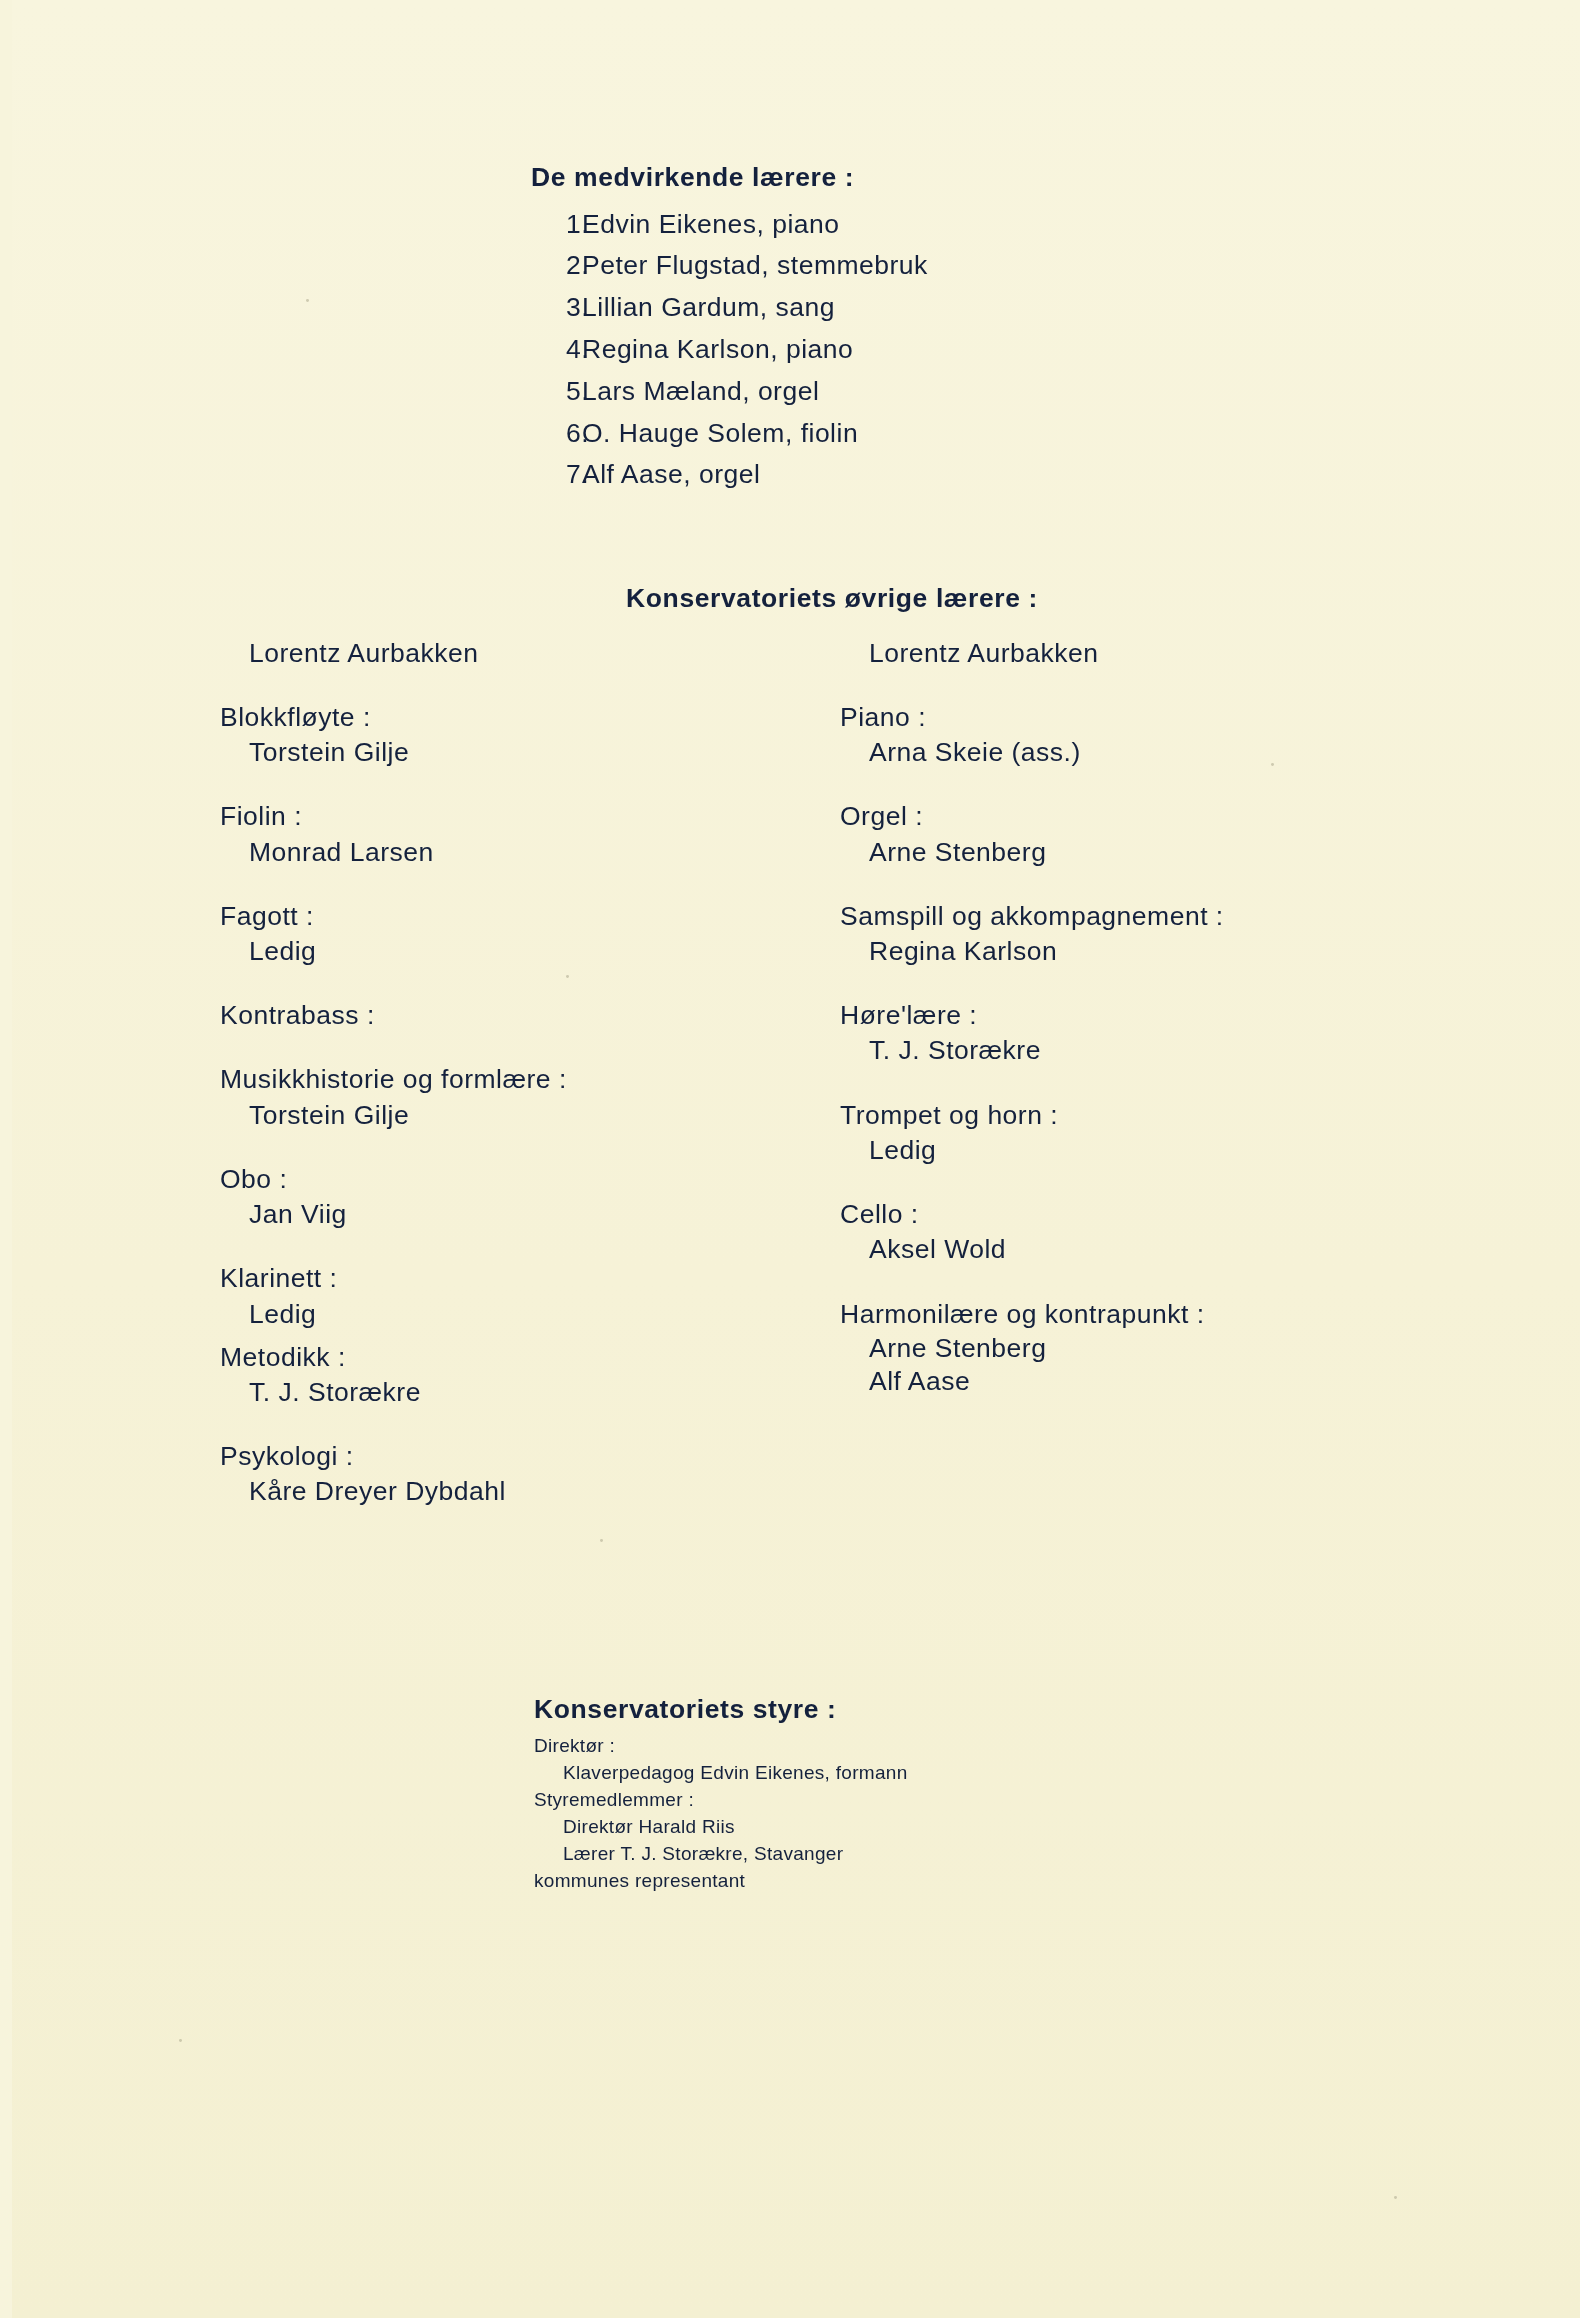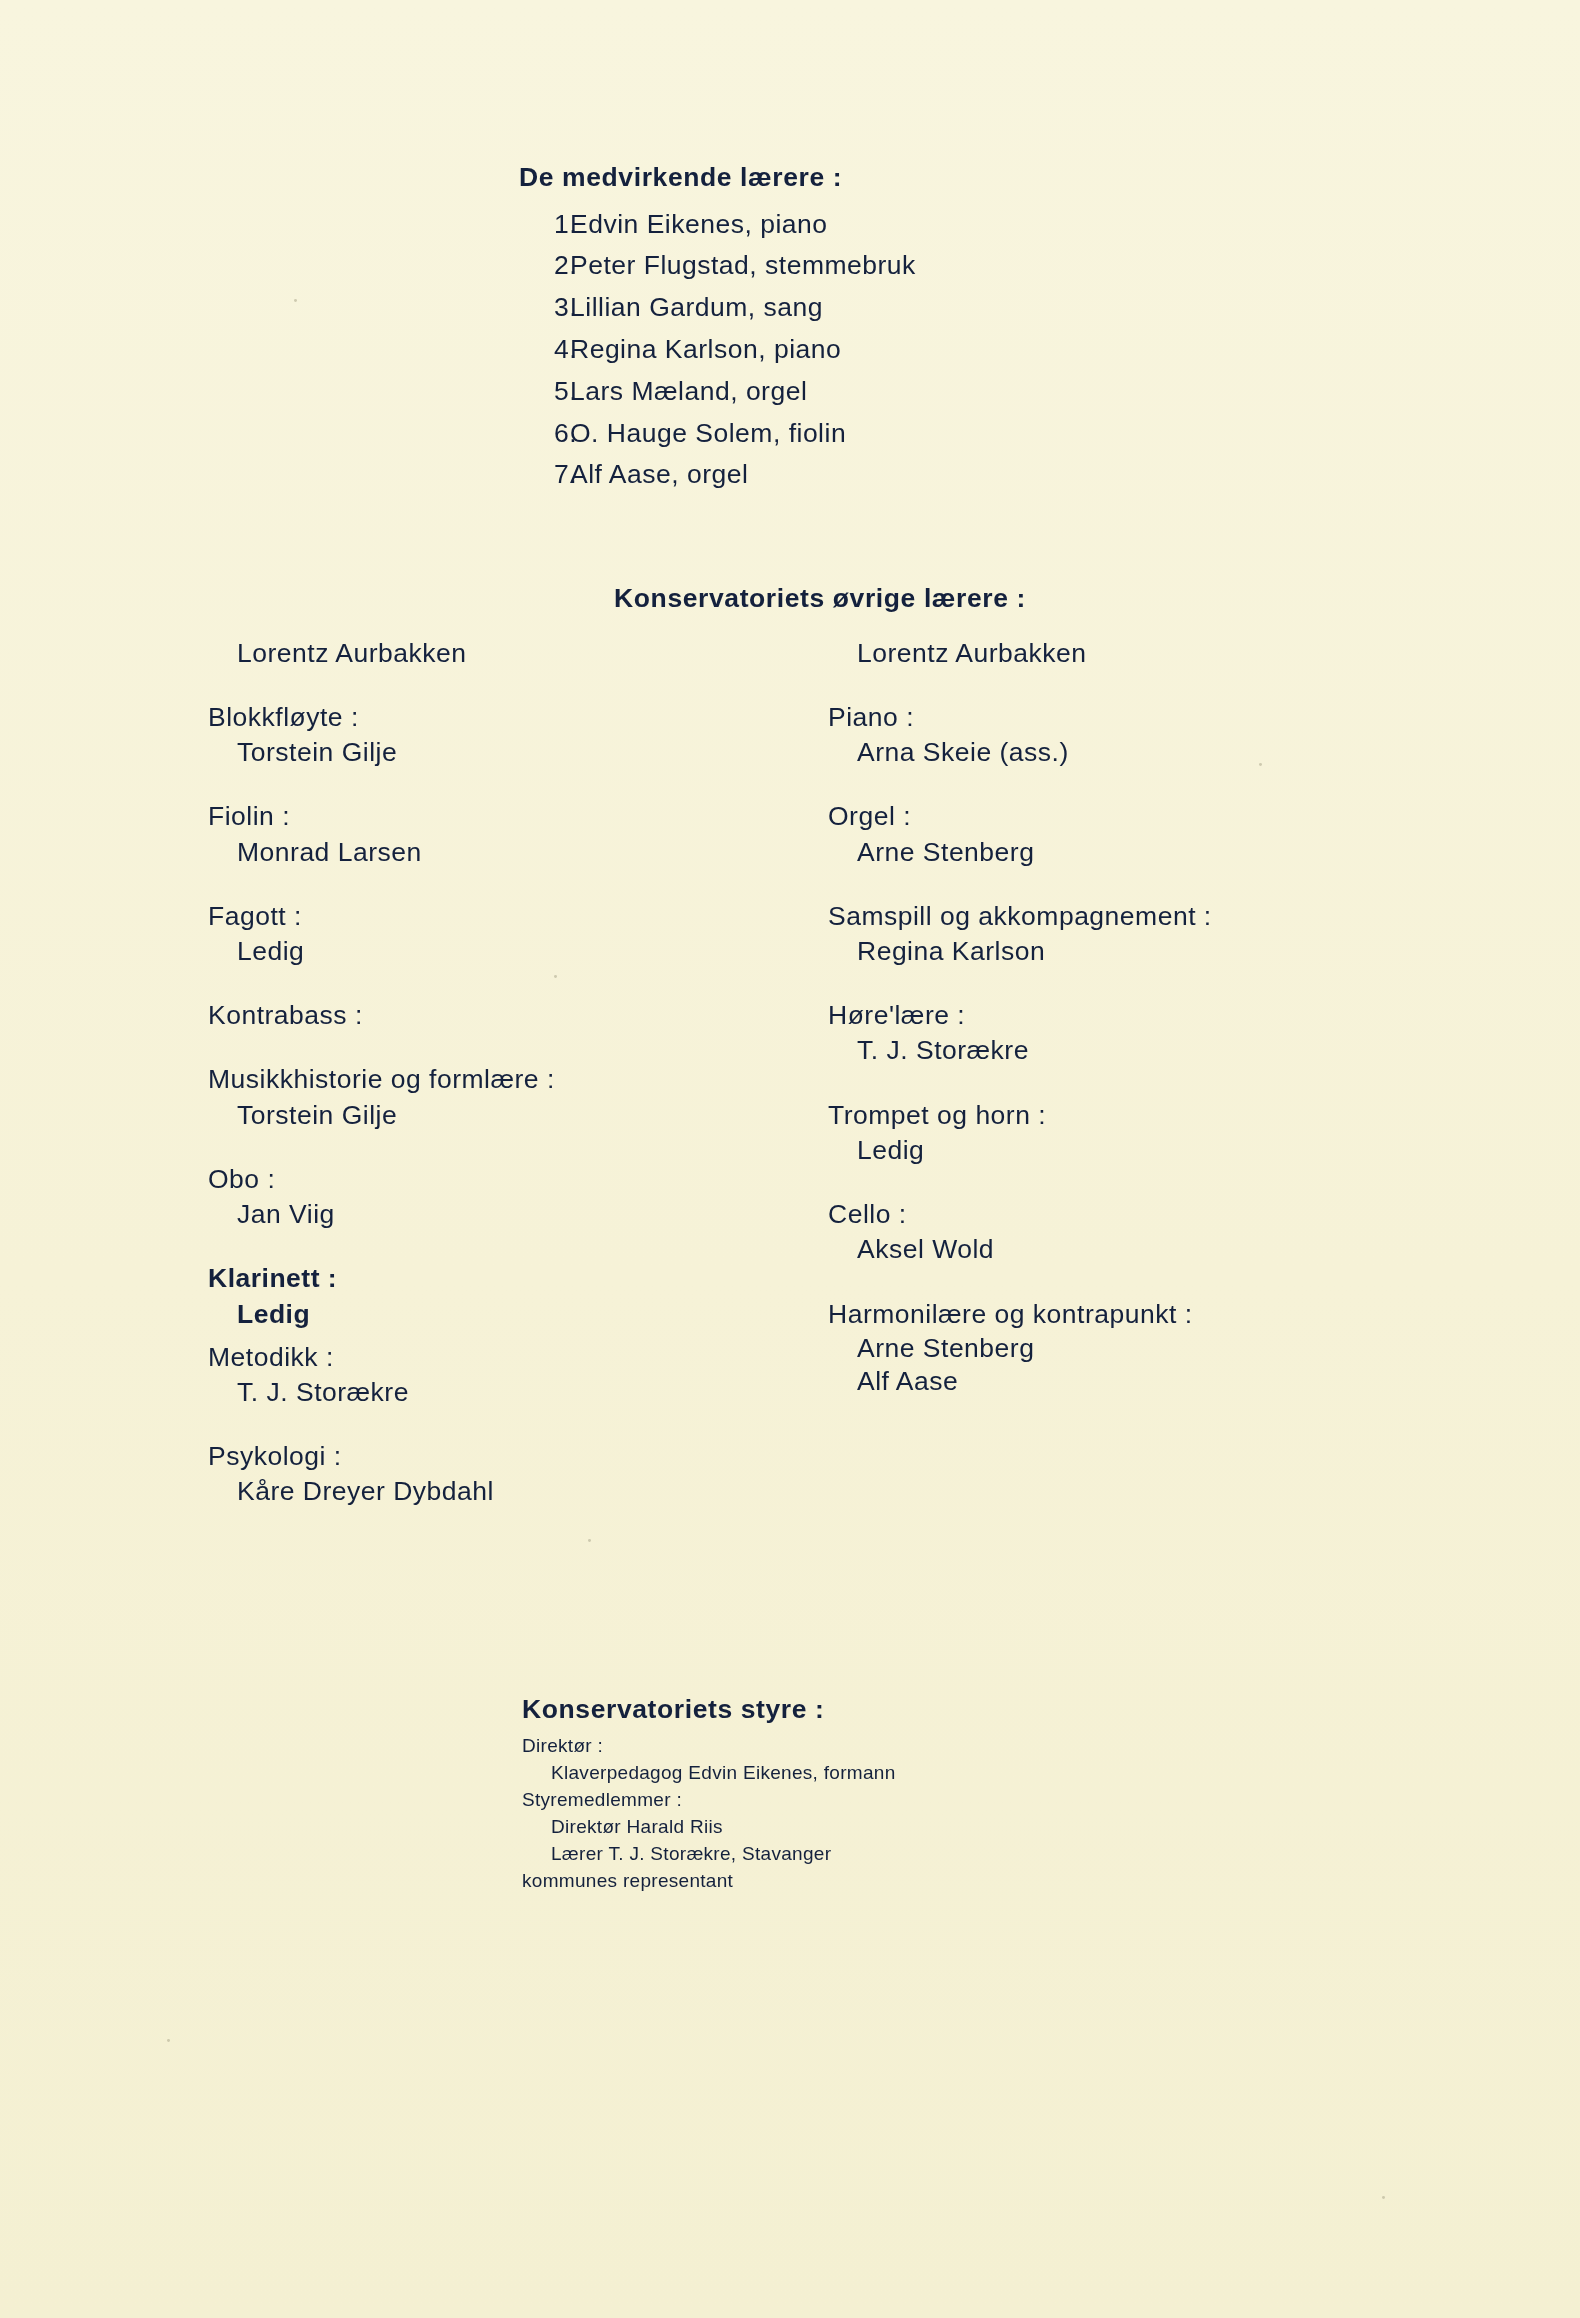--- a/index.html
+++ b/index.html
@@ -12,20 +12,21 @@
     background: #f7f4dc;
     font-family: "Liberation Sans", sans-serif;
     color: #14213d;
     position: relative;
     overflow: hidden;
   }
   .page {
     position: absolute;
     inset: 0;
     background: linear-gradient(180deg, #f8f5de 0%, #f6f2d7 55%, #f4f0d2 100%);
+    margin-left: 12px;
   }
   .content {
     position: absolute;
     left: 0;
     top: 0;
     width: 1581px;
     height: 2318px;
   }
 
   
@@ -101,21 +102,21 @@
     font-size: 26.5px;
     letter-spacing: 0.5px;
     line-height: 1.33;
   }
   .entry .person {
     font-size: 26.5px;
     letter-spacing: 0.5px;
     line-height: 1.33;
     padding-left: 29px;
   }
-  .entry.tight { margin-bottom: 7.8px; font-weight: bold; }
+  .entry.tight { margin-bottom: 7.8px; }
   .entry .person.compact { line-height: 1.25; }
 
   
   .sec-board {
     position: absolute;
     left: 522px;
     top: 1694px;
     width: 745px;
   }
   .sec-board .heading {

